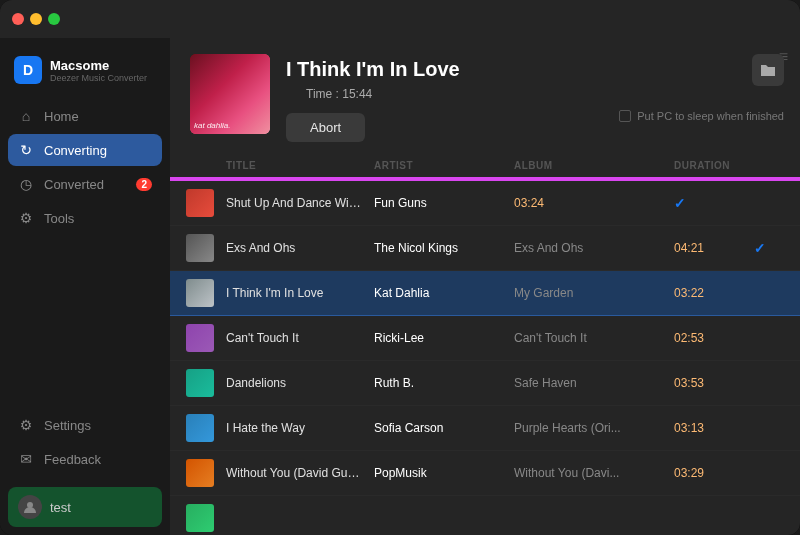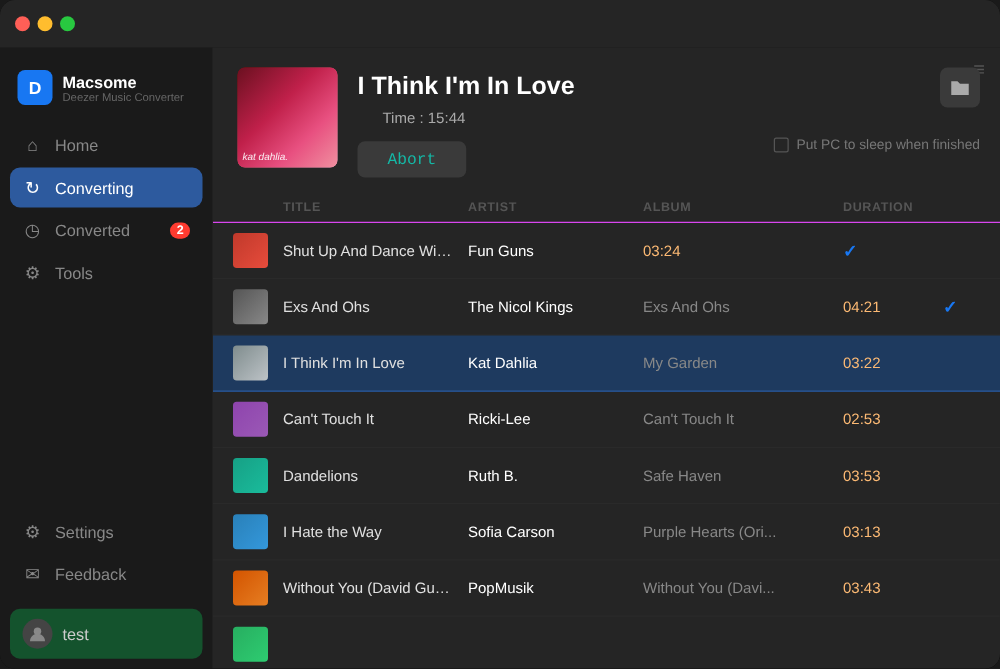--- a/index.html
+++ b/index.html
@@ -252,27 +252,26 @@
     .track-time {
       color: #aaa;
       font-size: 12px;
       margin-bottom: 12px;
       margin-left: 20px;
     }
 
     .abort-button {
       background: #3a3a3a;
       border: none;
-      color: #14b8a6;
+      color: #e5e5e5;
       padding: 7px 24px;
       border-radius: 6px;
       font-size: 13px;
       cursor: pointer;
       font-weight: 500;
-      font-family: Liberation Mono, monospace;
     }
 
     .header-right {
       display: flex;
       flex-direction: column;
       align-items: flex-end;
       gap: 24px;
       position: absolute;
       right: 16px;
       top: 16px;
@@ -325,21 +324,21 @@
 
     .track-table::-webkit-scrollbar-thumb {
       background: #444;
       border-radius: 3px;
     }
 
     .table-header {
       display: grid;
       grid-template-columns: 40px 1fr 140px 160px 80px 30px;
       padding: 6px 16px;
-      border-bottom: 1px solid #d946ef;
+      border-bottom: 4px solid #d946ef;
       align-items: center;
     }
 
     .table-header-cell {
       color: #555;
       font-size: 10px;
       font-weight: 600;
       letter-spacing: 0.5px;
       text-transform: uppercase;
     }
@@ -596,21 +595,21 @@
           <div class="cell-album">Purple Hearts (Ori...</div>
           <div class="cell-duration">03:13</div>
           <div></div>
         </div>
 
         <div class="table-row">
           <div class="track-thumb track-thumb-7"></div>
           <div class="cell-title">Without You (David Guetta feat. Usher ...</div>
           <div class="cell-artist">PopMusik</div>
           <div class="cell-album">Without You (Davi...</div>
-          <div class="cell-duration">03:43</div>
+          <div class="cell-duration">03:29</div>
           <div></div>
         </div>
 
         <div class="table-row">
           <div class="track-thumb track-thumb-8"></div>
           <div class="cell-title"></div>
           <div class="cell-artist"></div>
           <div class="cell-album"></div>
           <div class="cell-duration"></div>
           <div></div>

